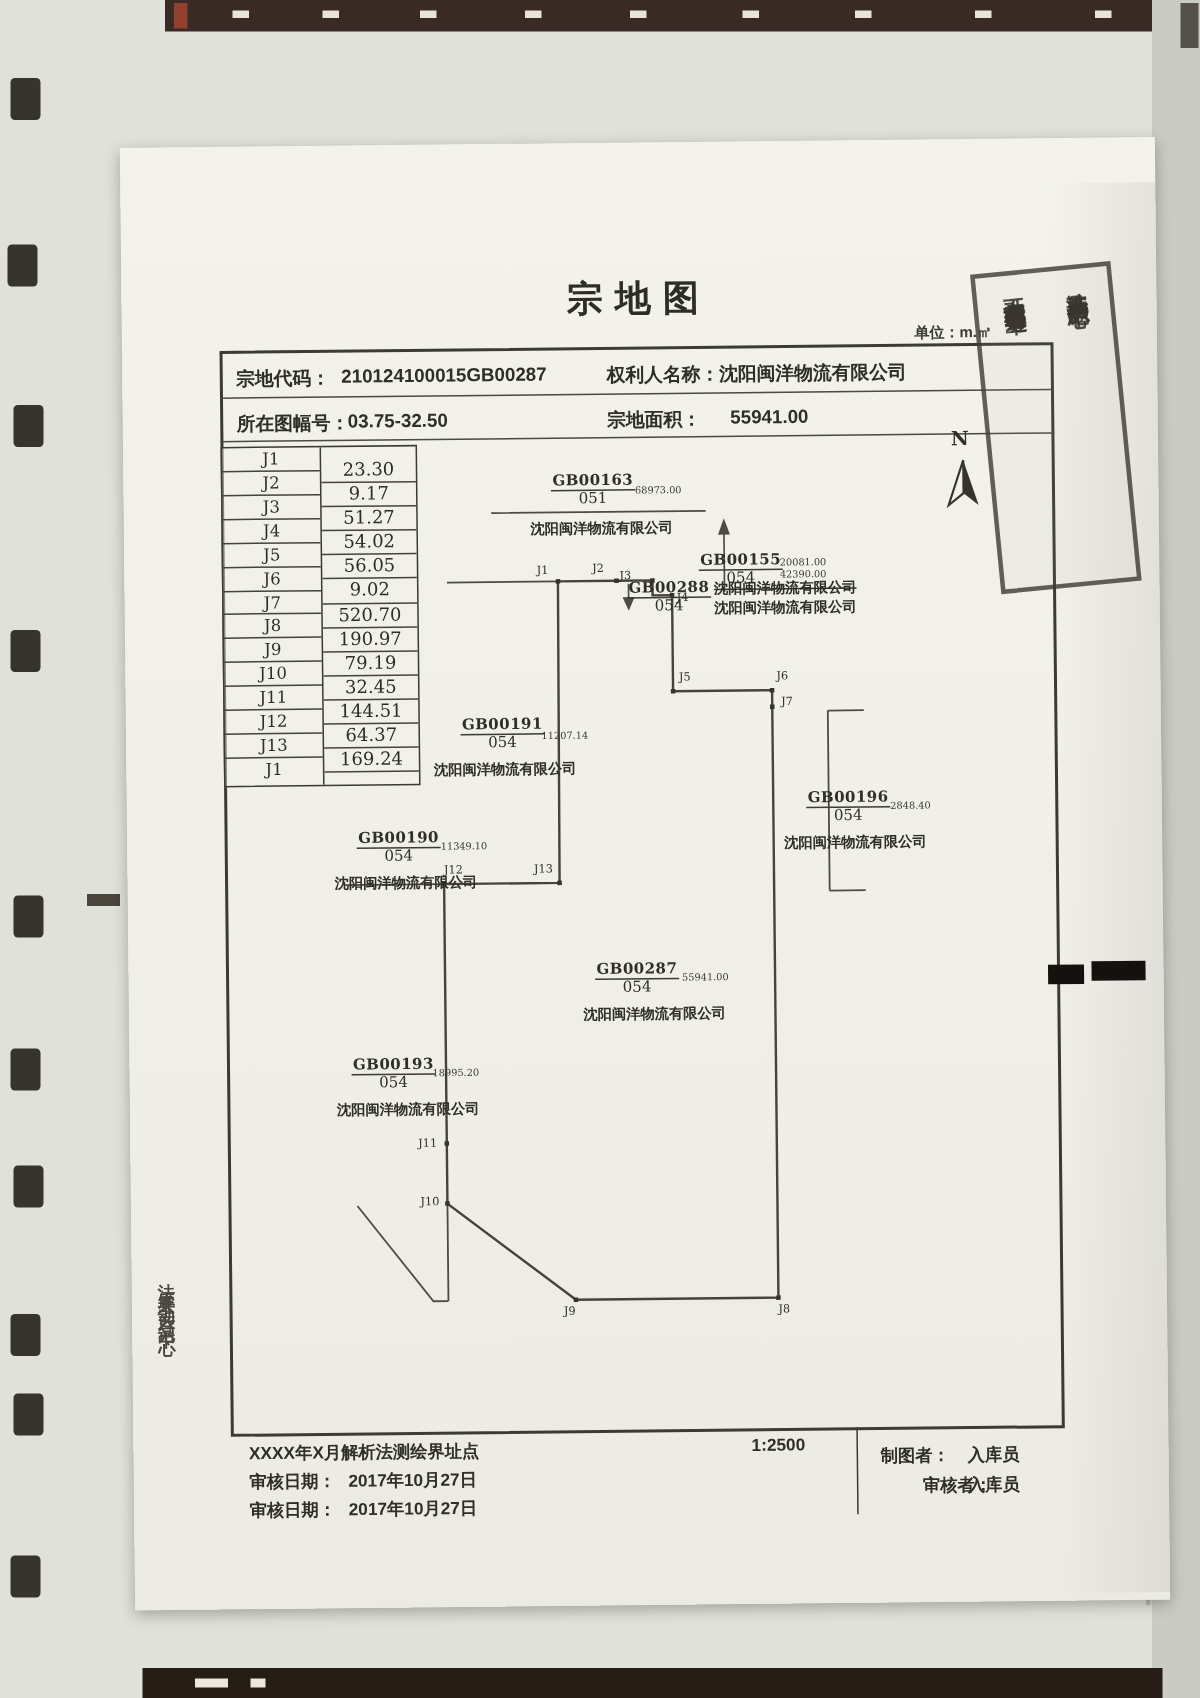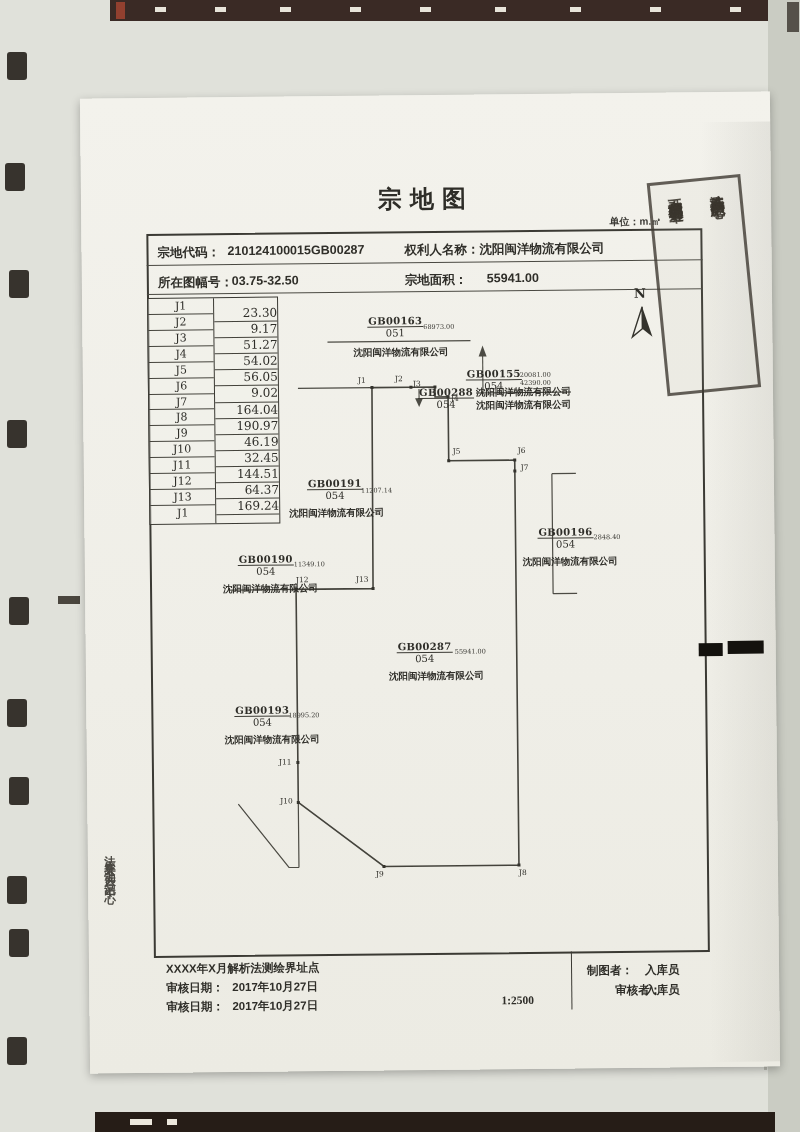--- a/index.html
+++ b/index.html
@@ -34,21 +34,21 @@
   .val{font-weight:bold;}
   
   .jtable{left:65px;top:200px;width:131px;height:227px;border:1.6px solid #3b3a34;
           box-sizing:border-box;display:flex;background:rgba(243,242,236,.4);
           font-family:"DejaVu Serif",serif;}
   .jcol1{width:66px;border-right:1.3px solid #3b3a34;box-sizing:border-box;}
   .jcol1 .cell{height:15.93px;line-height:15.5px;text-align:center;font-size:11px;
                border-bottom:1px solid #44433c;box-sizing:border-box;color:#2e2d28;}
   .jcol1 .cell:last-child{border-bottom:none;}
   .jcol2{flex:1;padding-top:8px;box-sizing:border-box;}
-  .jcol2 .cell{height:16.1px;line-height:15px;text-align:right;font-size:12px;
+  .jcol2 .cell{height:16.1px;line-height:15px;text-align:center;font-size:12px;
                border-bottom:1px solid #44433c;box-sizing:border-box;color:#2e2d28;}
   
   .plabel{position:absolute;font-family:"DejaVu Serif",serif;color:#2f2e29;}
   .pcode{font-size:10px;font-weight:bold;letter-spacing:.3px;border-bottom:1.2px solid #3b3a34;
          padding:0 1px;white-space:nowrap;}
   .psub{font-size:10px;text-align:center;}
   .pnum{position:absolute;font-size:6.5px;white-space:nowrap;color:#3a3934;}
   .powner{position:absolute;font-size:9.5px;font-weight:bold;white-space:nowrap;color:#2f2e29;}
   .struck{text-decoration:line-through;}
   .pt{position:absolute;font-family:"DejaVu Serif",serif;font-size:7.5px;color:#2f2e29;white-space:nowrap;}
@@ -132,23 +132,23 @@
       <div class="cell">J13</div>
       <div class="cell">J1</div>
     </div>
     <div class="jcol2">
       <div class="cell">23.30</div>
       <div class="cell">9.17</div>
       <div class="cell">51.27</div>
       <div class="cell">54.02</div>
       <div class="cell">56.05</div>
       <div class="cell">9.02</div>
-      <div class="cell">164.04</div>
+      <div class="cell">520.70</div>
       <div class="cell">190.97</div>
-      <div class="cell">46.19</div>
+      <div class="cell">79.19</div>
       <div class="cell">32.45</div>
       <div class="cell">144.51</div>
       <div class="cell">64.37</div>
       <div class="cell">169.24</div>
     </div>
   </div>
 
   <svg class="abs map-svg" viewBox="0 0 690 975">
     <path d="M289,292 L328,292 L352,292 L352,302 L365,302 L365,366 L431,366 L431,377 L431,771 L296,771 L211,706 L211,666 L211,493 L288,493 Z" fill="none" stroke="#44433c" stroke-width="1.6"></path>
     <path d="M215,292 L289,292 M245,246 L388,246 M145,493 L211,493 M211,706 L211,771 M151,707 L201,771 L211,771 M468,380 L468,500 M468,380 L492,380 M468,500 L492,500" fill="none" stroke="#4c4b44" stroke-width="1.2"></path>
@@ -240,21 +240,21 @@
     <span class="pnum" style="left:54px;top:7px">18995.20</span>
     <span class="powner" style="left:-10px;top:29px">沈阳闽洋物流有限公司</span>
   </div>
 
   <div class="abs vdiv"></div>
   <span class="abs foot" style="left:77px;top:864px">XXXX年X月解析法测绘界址点</span>
   <span class="abs foot" style="left:77px;top:883px">审核日期：</span>
   <span class="abs foot" style="left:143px;top:883px">2017年10月27日</span>
   <span class="abs foot" style="left:77px;top:902px">审核日期：</span>
   <span class="abs foot" style="left:143px;top:902px">2017年10月27日</span>
-  <span class="abs foot" style="left:412px;top:900px;font-family:Liberation Serif, serif">1:2500</span>
+  <span class="abs foot" style="left:412px;top:864px;font-family:Liberation Sans, sans-serif">1:2500</span>
   <span class="abs foot" style="left:498px;top:870px">制图者：</span>
   <span class="abs foot" style="left:556px;top:870px">入库员</span>
   <span class="abs foot" style="left:526px;top:890px">审核者：</span>
   <span class="abs foot" style="left:556px;top:890px">入库员</span>
 
   <div class="abs side-text">法库县不动产登记中心</div>
 
   <div class="abs stamp">
     <div class="col">法库县不动产登记中心</div>
     <div class="col">不动产权属证书骑缝章</div>

